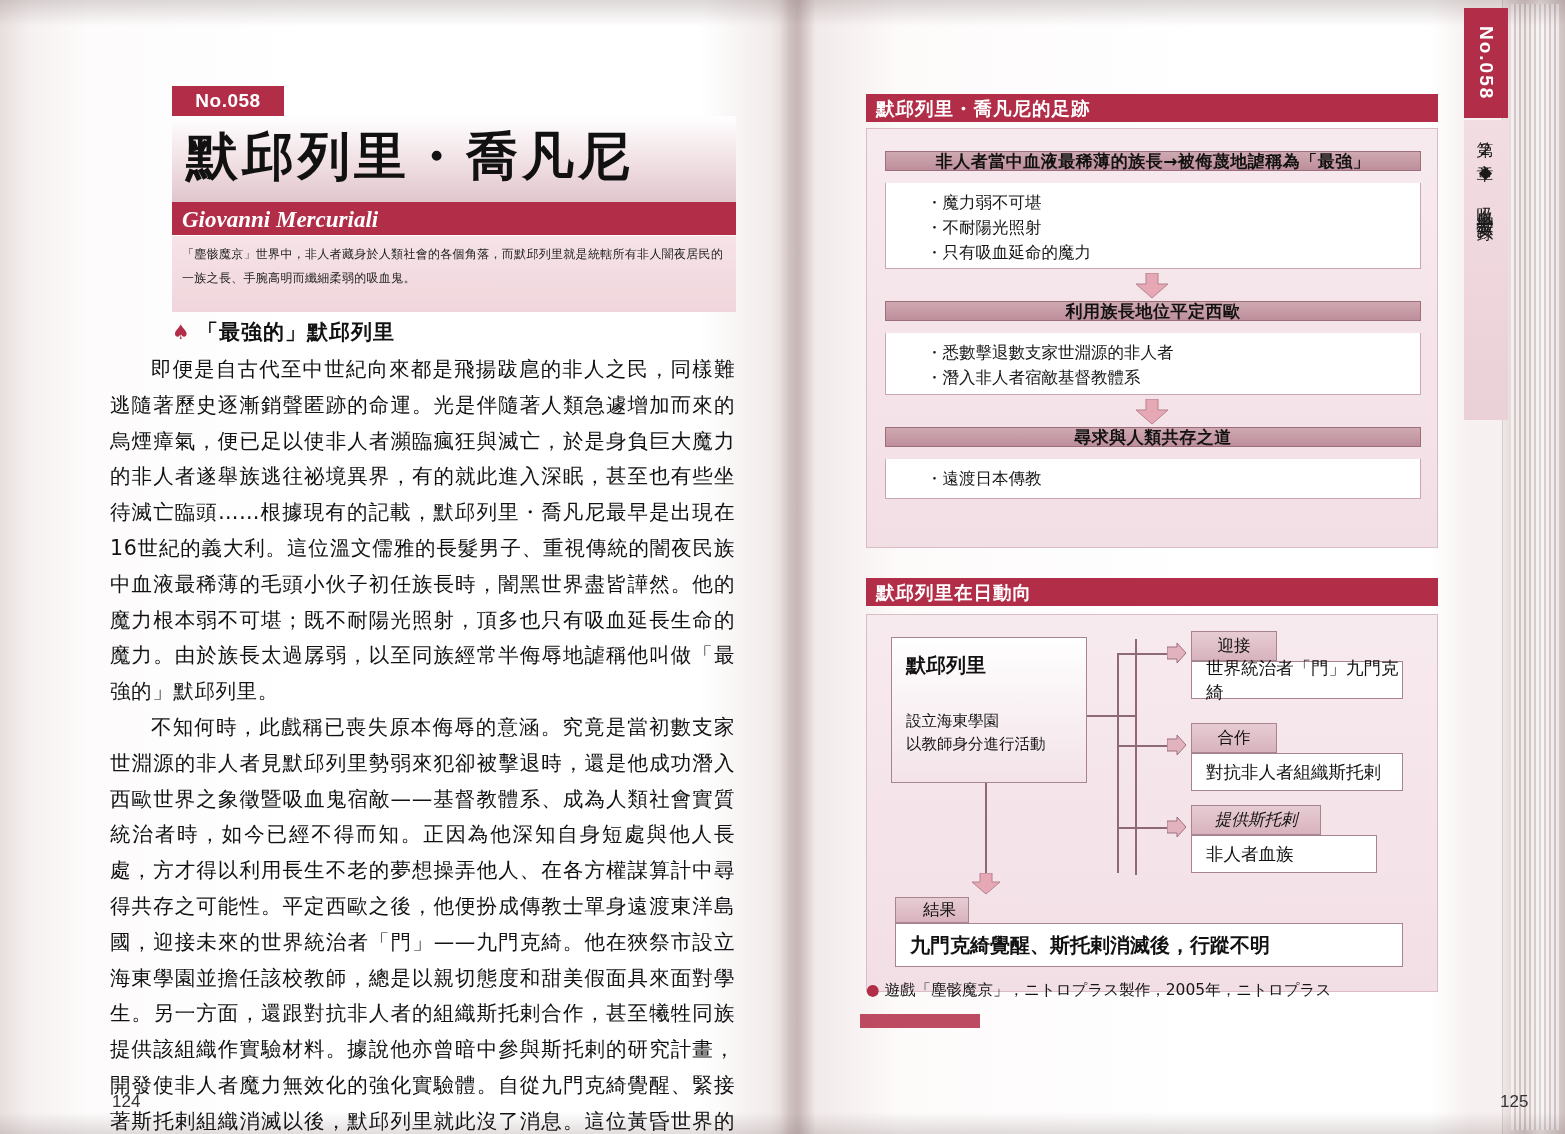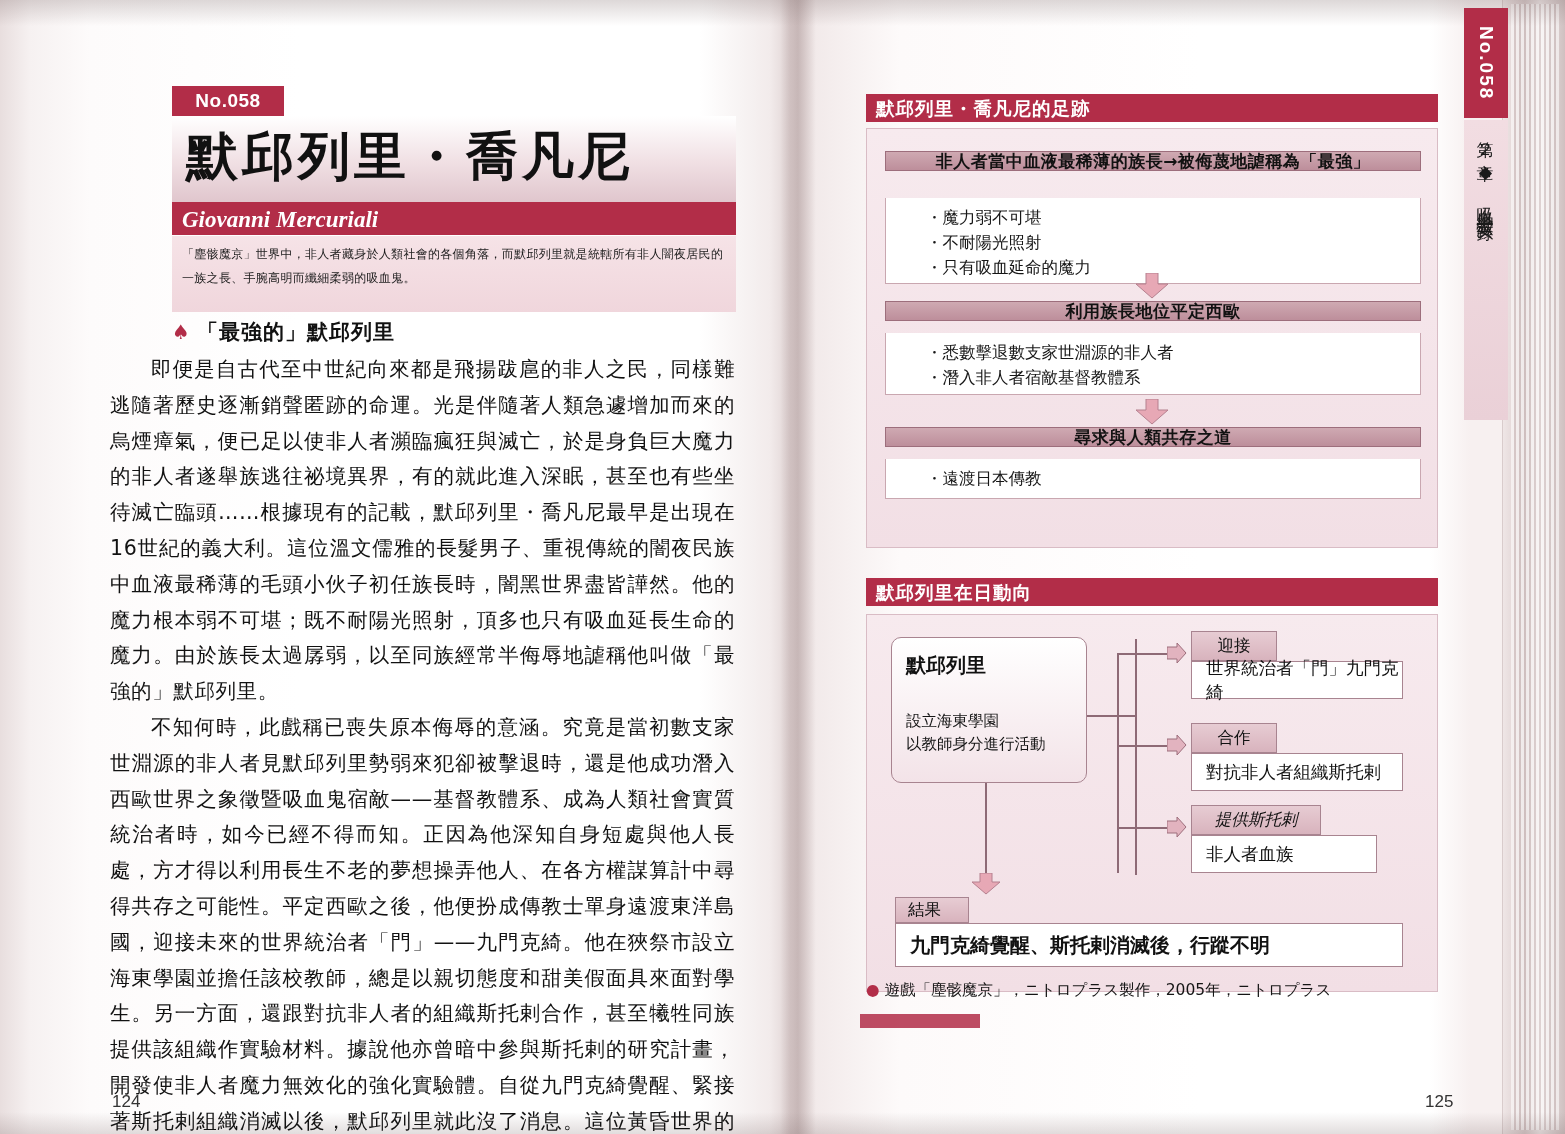--- a/index.html
+++ b/index.html
@@ -120,42 +120,42 @@
     color:#161616;font-size:16.5px;line-height:25px;padding:7px 0 7px 40px;
   }
   .arrow{
     position:absolute;width:34px;height:26px;left:50%;margin-left:-17px;
   }
   .arrow svg{display:block}
 
   .d-box{
     position:absolute;border:1px solid #a88490;box-sizing:border-box;
     background:linear-gradient(to bottom,#ffffff,#f3e3e8);
-    border-radius:10px;
+    border-radius:0;
   }
   .d-label{
     position:absolute;border:1px solid #a88490;box-sizing:border-box;
     background:linear-gradient(to bottom,#e7ccd3,#d8b3bd);
     font-size:16.5px;color:#111;display:flex;align-items:center;justify-content:center;
   }
   .d-white{
     position:absolute;border:1px solid #a88490;box-sizing:border-box;
     background:#ffffff;font-size:17.5px;color:#111;display:flex;align-items:center;
     padding-left:14px;
   }
   .conn{position:absolute;background:#8e6a76;}
   .src-head{
     position:absolute;left:860px;top:1014px;width:120px;height:14px;
     background:#b22d48;opacity:.85;
   }
   .src-line{
     position:absolute;left:866px;top:980px;font-size:15.5px;color:#151515;
   }
   .src-line .dot{color:#b22d48;margin-right:5px;}
-  .folio-r{position:absolute;left:1425px;top:1092px;font-size:17px;color:#333;font-family:"Liberation Sans",sans-serif;}
+  .folio-r{position:absolute;left:1500px;top:1092px;font-size:17px;color:#333;font-family:"Liberation Sans",sans-serif;}
 </style>
 </head>
 <body>
 
 <div class="page">
 
   <div class="gutter"></div>
   <div class="edge"></div>
   <div class="shadow-top"></div>
   <div class="shadow-bot"></div>
@@ -180,21 +180,21 @@
     <div class="folio-l">124</div>
   </div>
 
   <div class="right">
 
     <div class="rhead" style="left:50px;top:94px;width:572px;">默邱列里・喬凡尼的足跡</div>
 
     <div class="rbox" style="left:50px;top:128px;width:572px;height:420px;">
 
       <div class="fl-bar" style="top:22px;left:18px;width:536px;">非人者當中血液最稀薄的族長→被侮蔑地謔稱為「最強」</div>
-      <div class="fl-body" style="top:54px;left:18px;width:536px;height:86px;margin-top:15px;">
+      <div class="fl-body" style="top:54px;left:18px;width:536px;height:86px;">
         <div>・魔力弱不可堪</div>
         <div>・不耐陽光照射</div>
         <div>・只有吸血延命的魔力</div>
       </div>
       <div class="arrow" style="top:144px;">
         <svg width="34" height="26" viewBox="0 0 34 26">
             <polygon points="11,0 23,0 23,11 33,11 17,25 1,11 11,11" fill="#e7a8b5" stroke="#b5808f"></polygon>
           </svg>
       </div>
 
@@ -258,21 +258,21 @@
 
       <div class="d-label" style="left:324px;top:190px;width:130px;height:30px;font-style:italic;">提供斯托剌</div>
       <div class="d-white" style="left:324px;top:220px;width:186px;height:38px;">非人者血族</div>
 
       <div class="conn" style="left:118px;top:168px;width:2px;height:94px;"></div>
       <div style="position:absolute;left:104px;top:258px;">
         <svg width="30" height="22" viewBox="0 0 30 22">
             <polygon points="9,0 21,0 21,9 29,9 15,21 1,9 9,9" fill="#e7a8b5" stroke="#b5808f"></polygon>
           </svg>
       </div>
-      <div class="d-label" style="left:28px;top:282px;width:74px;height:26px;justify-content:flex-start;padding-left:12px;">結果</div>
+      <div class="d-label" style="left:28px;top:282px;width:74px;height:26px;justify-content:flex-start;padding-left:27px;">結果</div>
       <div class="d-white" style="left:28px;top:308px;width:508px;height:44px;font-size:20px;font-weight:bold;">九門克綺覺醒、斯托剌消滅後，行蹤不明</div>
     </div>
 
     <div class="rail" style="left:648px;">
       <div class="rail-no">
           <span>No.058</span>
         </div>
       <div class="rail-tx">
           <span>第２章 ◆ 吸血紳士淑女錄</span>
         </div>

